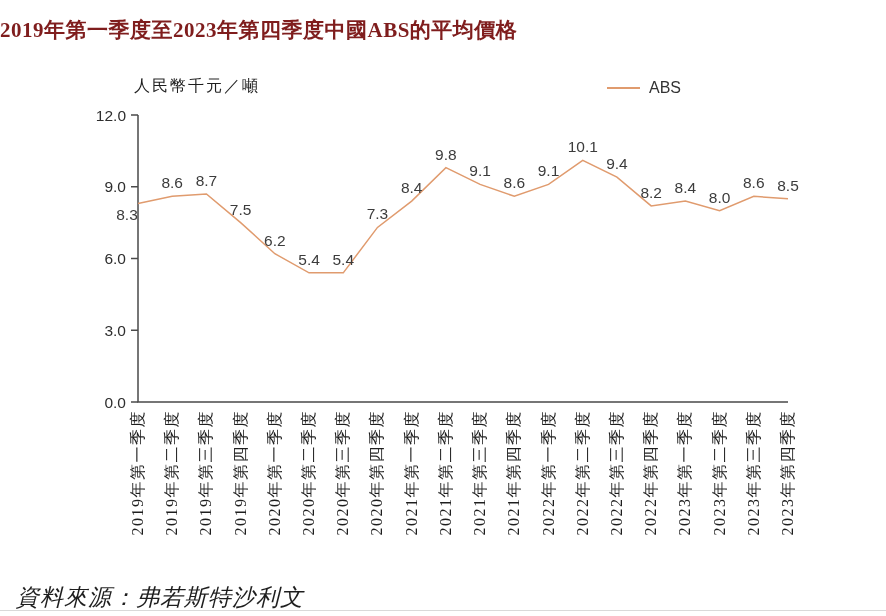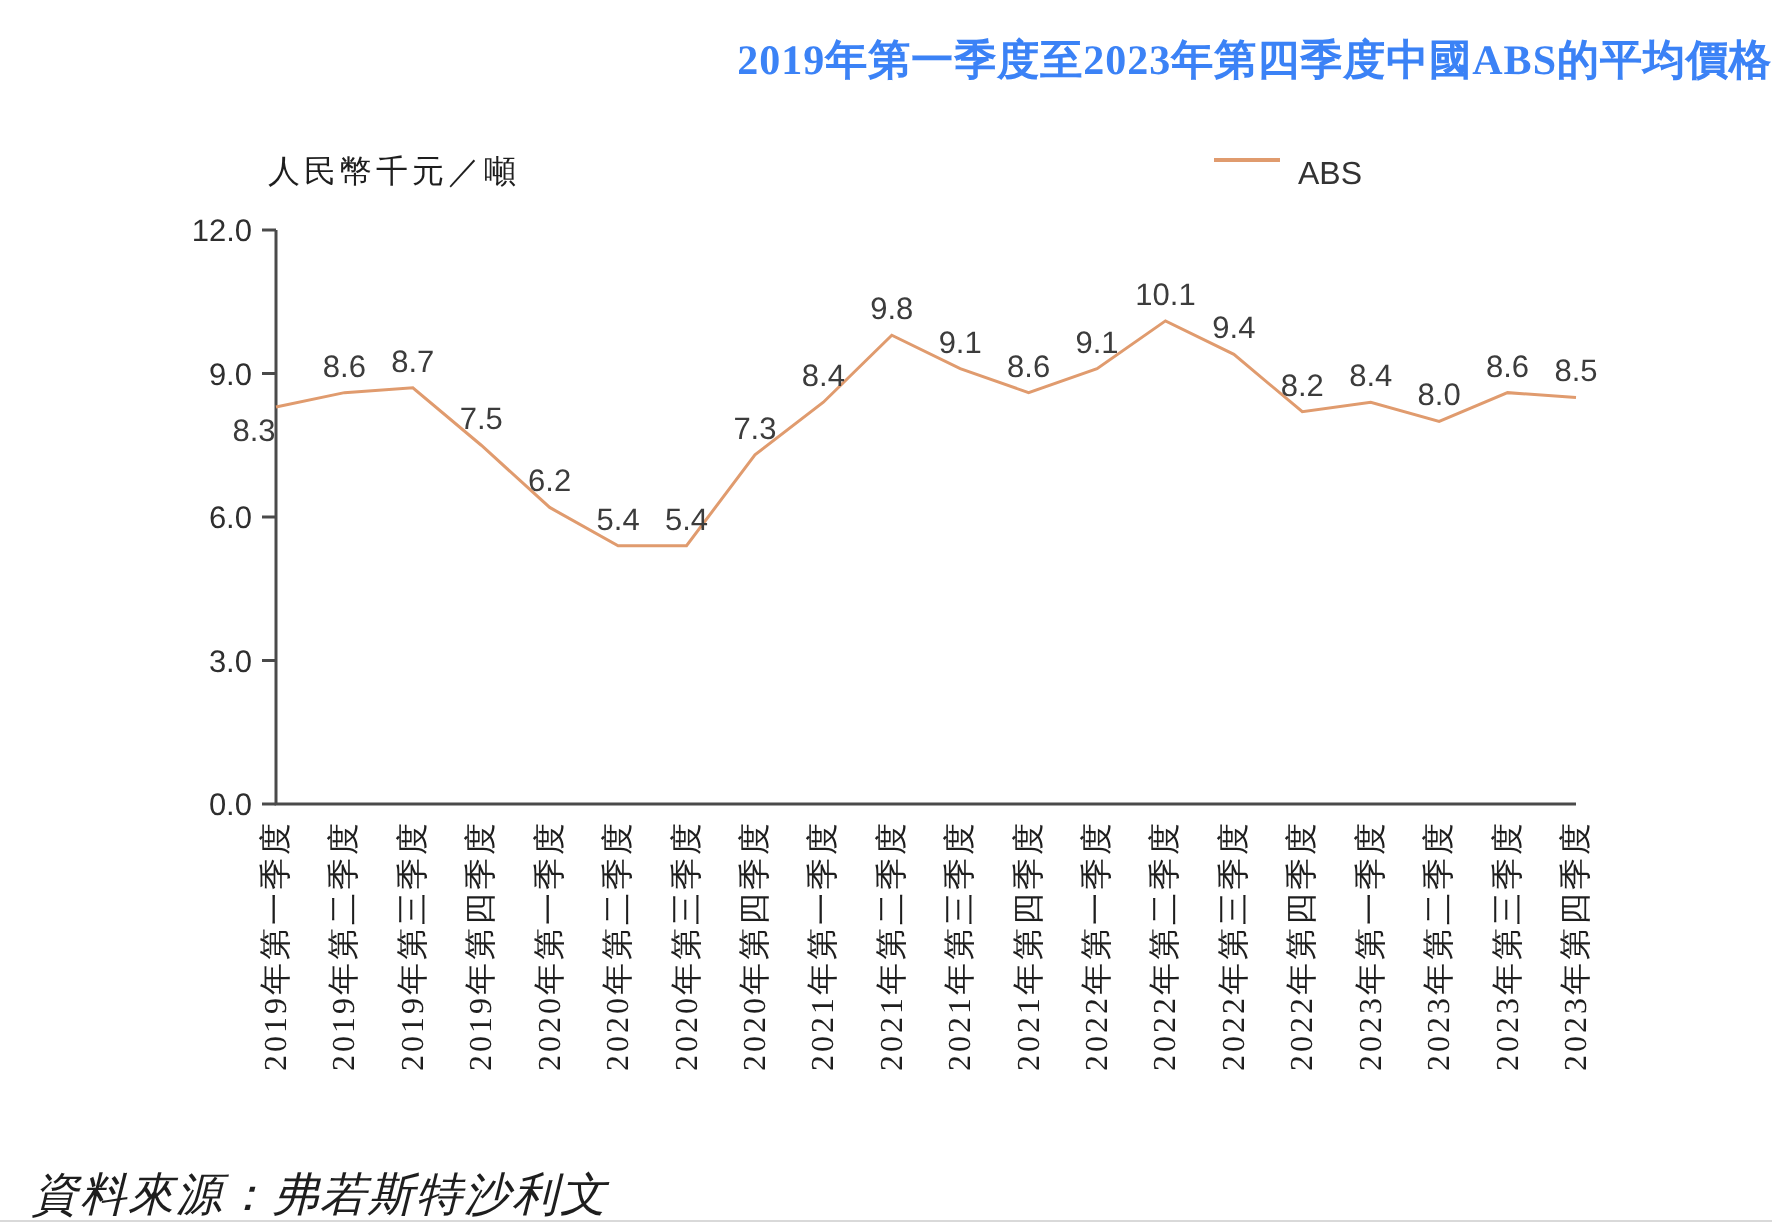--- a/index.html
+++ b/index.html
@@ -3,32 +3,32 @@
 <meta charset="utf-8">
 <style>
   html,body{margin:0;padding:0;}
   body{
     width:886px;height:616px;position:relative;background:#ffffff;
     font-family:"Liberation Sans","DejaVu Sans",sans-serif;
     overflow:hidden;
   }
   .chart-title{
     position:absolute;top:16px;left:0;right:0;
-    text-align:right;
+    text-align:left;
     font-family:"Liberation Serif","DejaVu Serif",serif;
-    font-weight:bold;font-size:21px;letter-spacing:.5px;color:#3b82f6;
+    font-weight:bold;font-size:21px;letter-spacing:.5px;color:#7f1d1d;
   }
   .unit-label{
     position:absolute;left:134px;top:76px;
     font-family:"Liberation Serif","DejaVu Serif",serif;
     font-size:16px;letter-spacing:2px;color:#1e1e1e;text-align:center;
   }
   .legend{
     position:absolute;left:607px;top:79px;
-    display:flex;align-items:flex-start;gap:9px;
+    display:flex;align-items:center;gap:9px;
   }
   .legend-line{display:inline-block;width:33px;height:0;border-top:2px solid #e09b6e;}
   .legend-text{font-size:16px;color:#333;}
   .chart-svg{position:absolute;left:0;top:0;}
   text.ytick{font-family:"Liberation Sans","DejaVu Sans",sans-serif;font-size:15.5px;fill:#2e2e2e;}
   text.dlabel{font-family:"Liberation Sans","DejaVu Sans",sans-serif;font-size:15.5px;fill:#3c3c3c;}
   text.xlabel{font-family:"Liberation Serif","DejaVu Serif",serif;font-size:16px;letter-spacing:1.5px;fill:#1e1e1e;}
   .source-note{
     position:absolute;left:16px;top:582px;
     font-family:"Liberation Serif","DejaVu Serif",serif;

